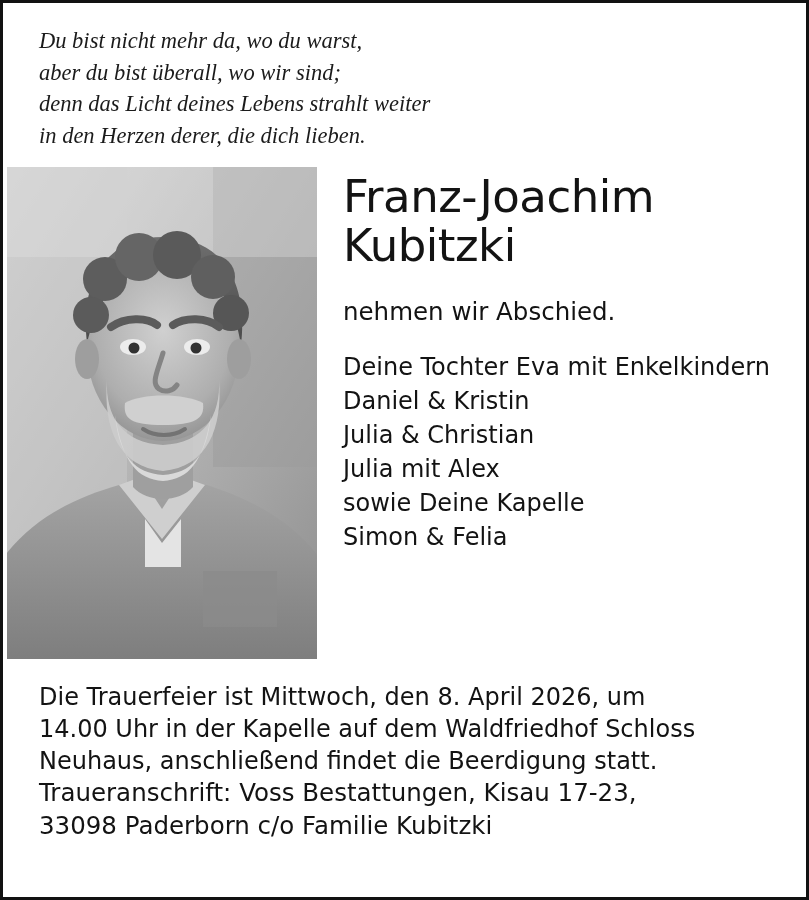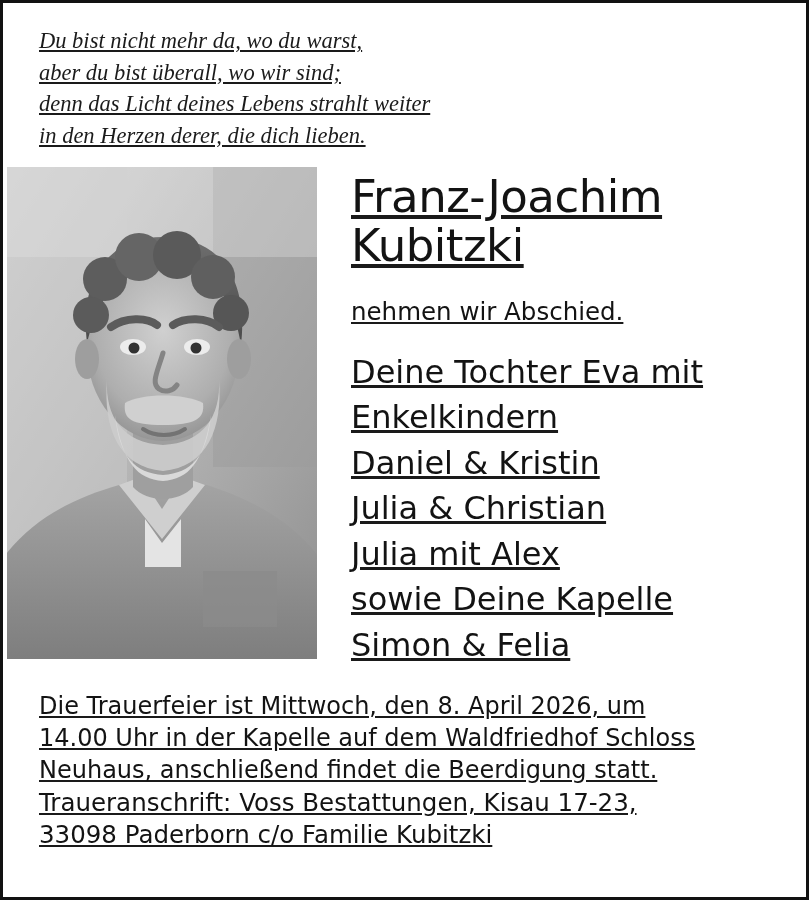--- a/index.html
+++ b/index.html
@@ -21,39 +21,38 @@
     box-sizing: border-box;
     background: #ffffff;
     border: 3px solid #111111;
     padding: 0;
   }
   .inner {
     position: absolute;
     left: 0; top: 0; right: 0; bottom: 0;
     padding: 22px 26px 16px 36px;
     box-sizing: border-box;
-    text-decoration: underline;
   }
 
   
   .verse {
     font-style: italic;
     font-family: "Liberation Serif", serif;
     font-size: 22.5px;
     line-height: 1.40;
     color: #1b1b1b;
     margin: 0 0 16px 0;
   }
   .verse .line { display: block; white-space: pre; }
 
   
   .middle {
     display: flex;
     align-items: flex-start;
-    gap: 34px;
+    gap: 26px;
   }
   .photo-wrap {
     width: 310px;
     flex: 0 0 310px;
     margin-left: -32px; 
   }
   .photo {
     width: 310px;
     height: 492px;
     display: block;
@@ -88,21 +87,21 @@
   .para {
     font-family: "DejaVu Sans", sans-serif;
     font-size: 24.5px;
     line-height: 1.30;
     color: #131313;
     margin-top: 26px;
   }
   .para .line { display: block; }
   .family {
     font-family: "DejaVu Sans", sans-serif;
-    font-size: 32px;
+    font-size: 24px;
     line-height: 1.42;
     color: #131313;
     margin-top: 22px;
   }
   .family .line { display: block; }
 
   
   .bottom {
     margin-top: 22px;
     font-family: "DejaVu Sans", sans-serif;

